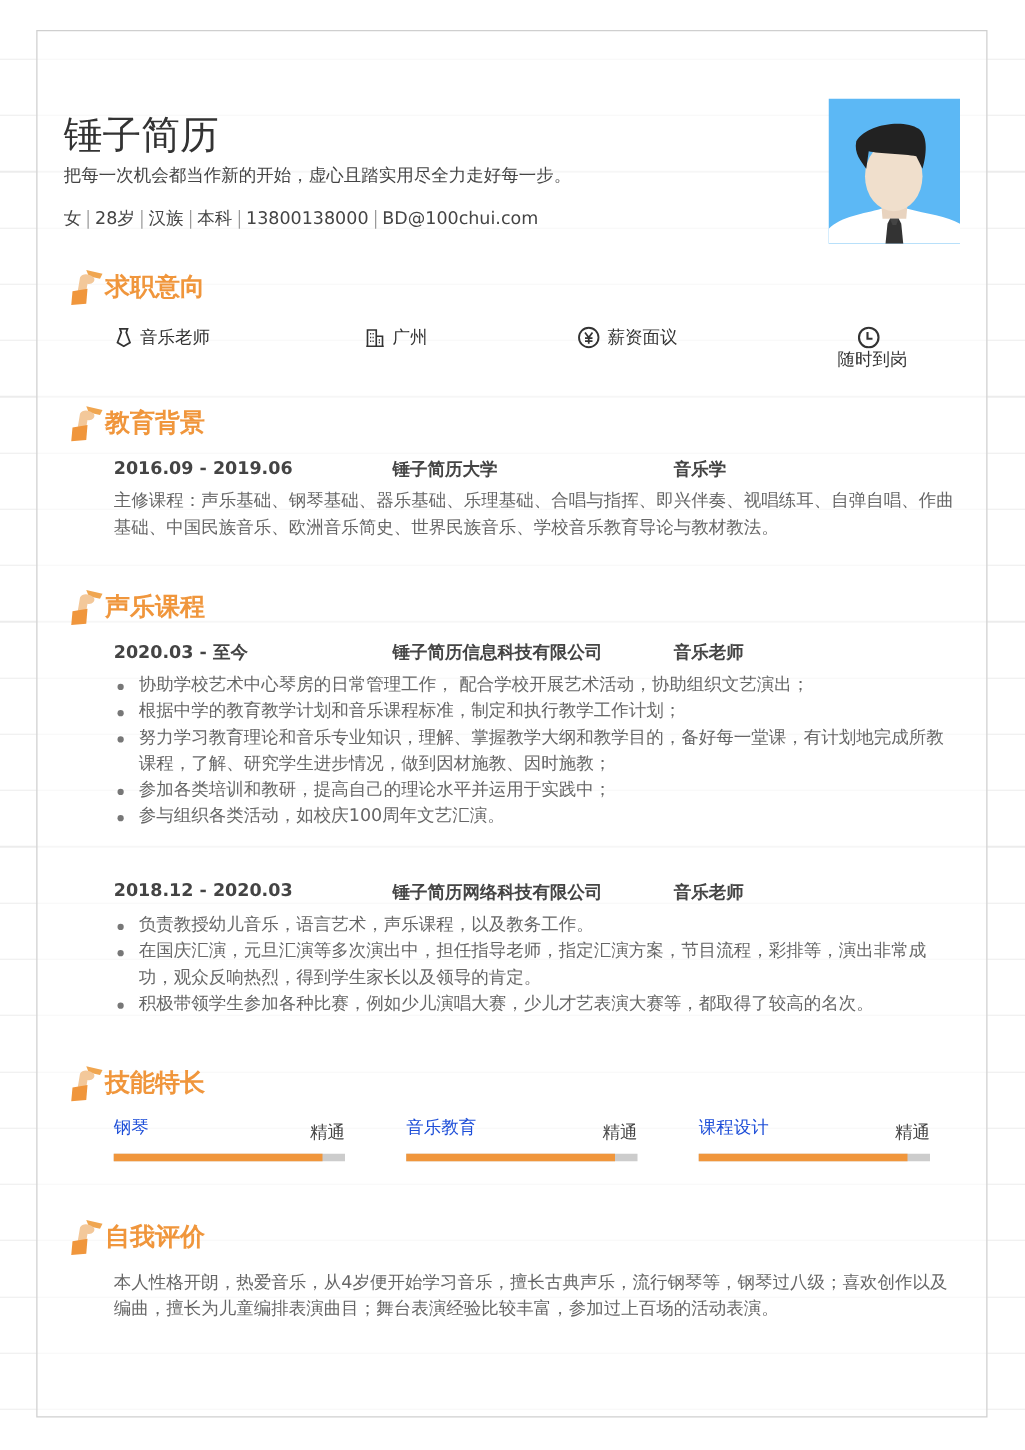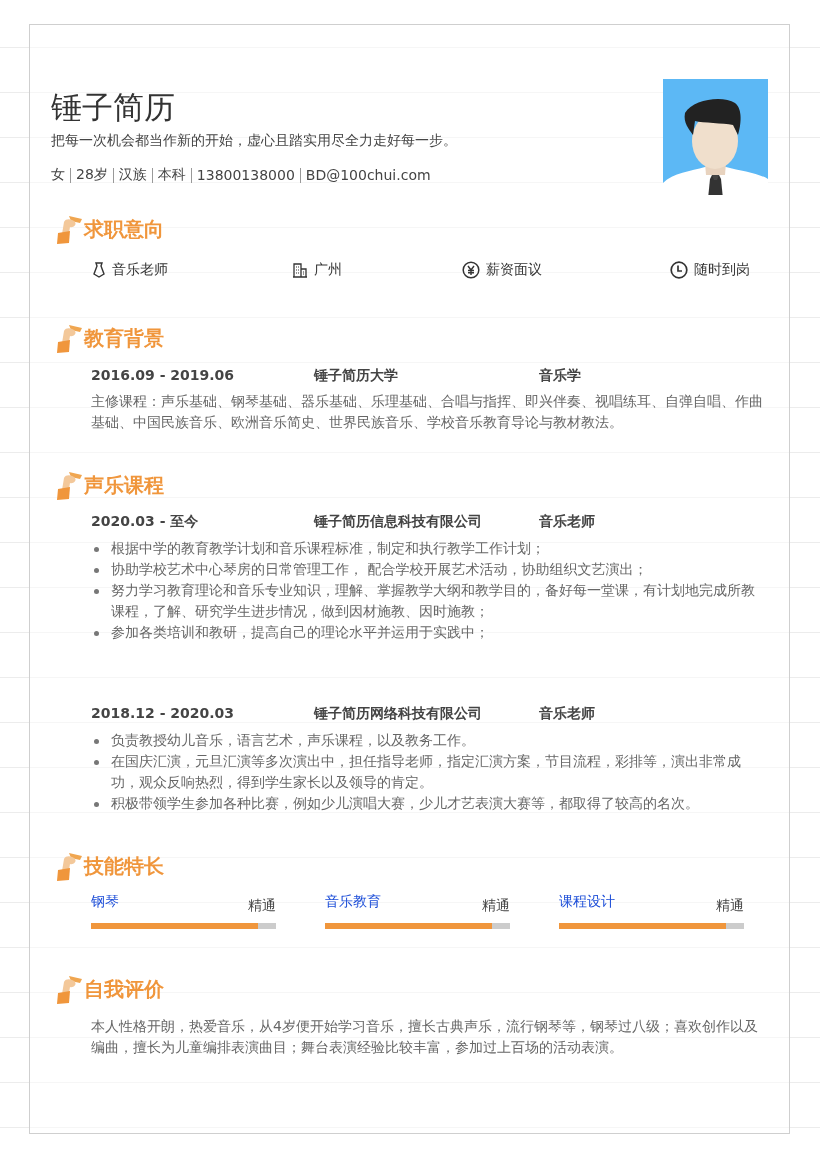--- a/index.html
+++ b/index.html
@@ -110,21 +110,21 @@
         </svg>
       <span>广州</span>
     </div>
     <div class="intent-item" style="left:370px;">
       <svg width="18" height="18" viewBox="0 0 18 18">
           <circle cx="9" cy="9" r="7.8" fill="none" stroke="#333" stroke-width="1.5"></circle>
           <path d="M6 5 L9 9 L12 5 M9 9 L9 14 M6 9.5h6 M6 11.8h6" fill="none" stroke="#333" stroke-width="1.4"></path>
         </svg>
       <span>薪资面议</span>
     </div>
-    <div class="intent-item" style="left:578px;">
+    <div class="intent-item" style="left:578px;flex-direction:column;">
       <svg width="18" height="18" viewBox="0 0 18 18">
           <circle cx="9" cy="9" r="7.8" fill="none" stroke="#333" stroke-width="1.7"></circle>
           <path d="M8 4.5 L8 10 L12 10" fill="none" stroke="#333" stroke-width="1.7"></path>
         </svg>
       <span>随时到岗</span>
     </div>
   </div>
 
   <div class="section-head" style="top:297px;">
     <svg class="hand">
@@ -144,24 +144,25 @@
         <use href="#hand"></use>
       </svg>
     <span class="title">声乐课程</span>
   </div>
   <div class="row3" style="top:488px;">
     <span style="left:0;">2020.03 - 至今</span>
     <span style="left:223px;">锤子简历信息科技有限公司</span>
     <span style="left:448px;">音乐老师</span>
   </div>
   <ul class="bul" style="top:513px;">
+    <li>协助学校艺术中心琴房的日常管理工作， 配合学校开展艺术活动，协助组织文艺演出；</li>
     <li>根据中学的教育教学计划和音乐课程标准，制定和执行教学工作计划；</li>
-    <li>协助学校艺术中心琴房的日常管理工作， 配合学校开展艺术活动，协助组织文艺演出；</li>
     <li>努力学习教育理论和音乐专业知识，理解、掌握教学大纲和教学目的，备好每一堂课，有计划地完成所教课程，了解、研究学生进步情况，做到因材施教、因时施教；</li>
     <li>参加各类培训和教研，提高自己的理论水平并运用于实践中；</li>
+    <li>参与组织各类活动，如校庆100周年文艺汇演。</li>
   </ul>
 
   <div class="row3" style="top:680px;">
     <span style="left:0;">2018.12 - 2020.03</span>
     <span style="left:223px;">锤子简历网络科技有限公司</span>
     <span style="left:448px;">音乐老师</span>
   </div>
   <ul class="bul" style="top:705px;">
     <li>负责教授幼儿音乐，语言艺术，声乐课程，以及教务工作。</li>
     <li>在国庆汇演，元旦汇演等多次演出中，担任指导老师，指定汇演方案，节目流程，彩排等，演出非常成功，观众反响热烈，得到学生家长以及领导的肯定。</li>

